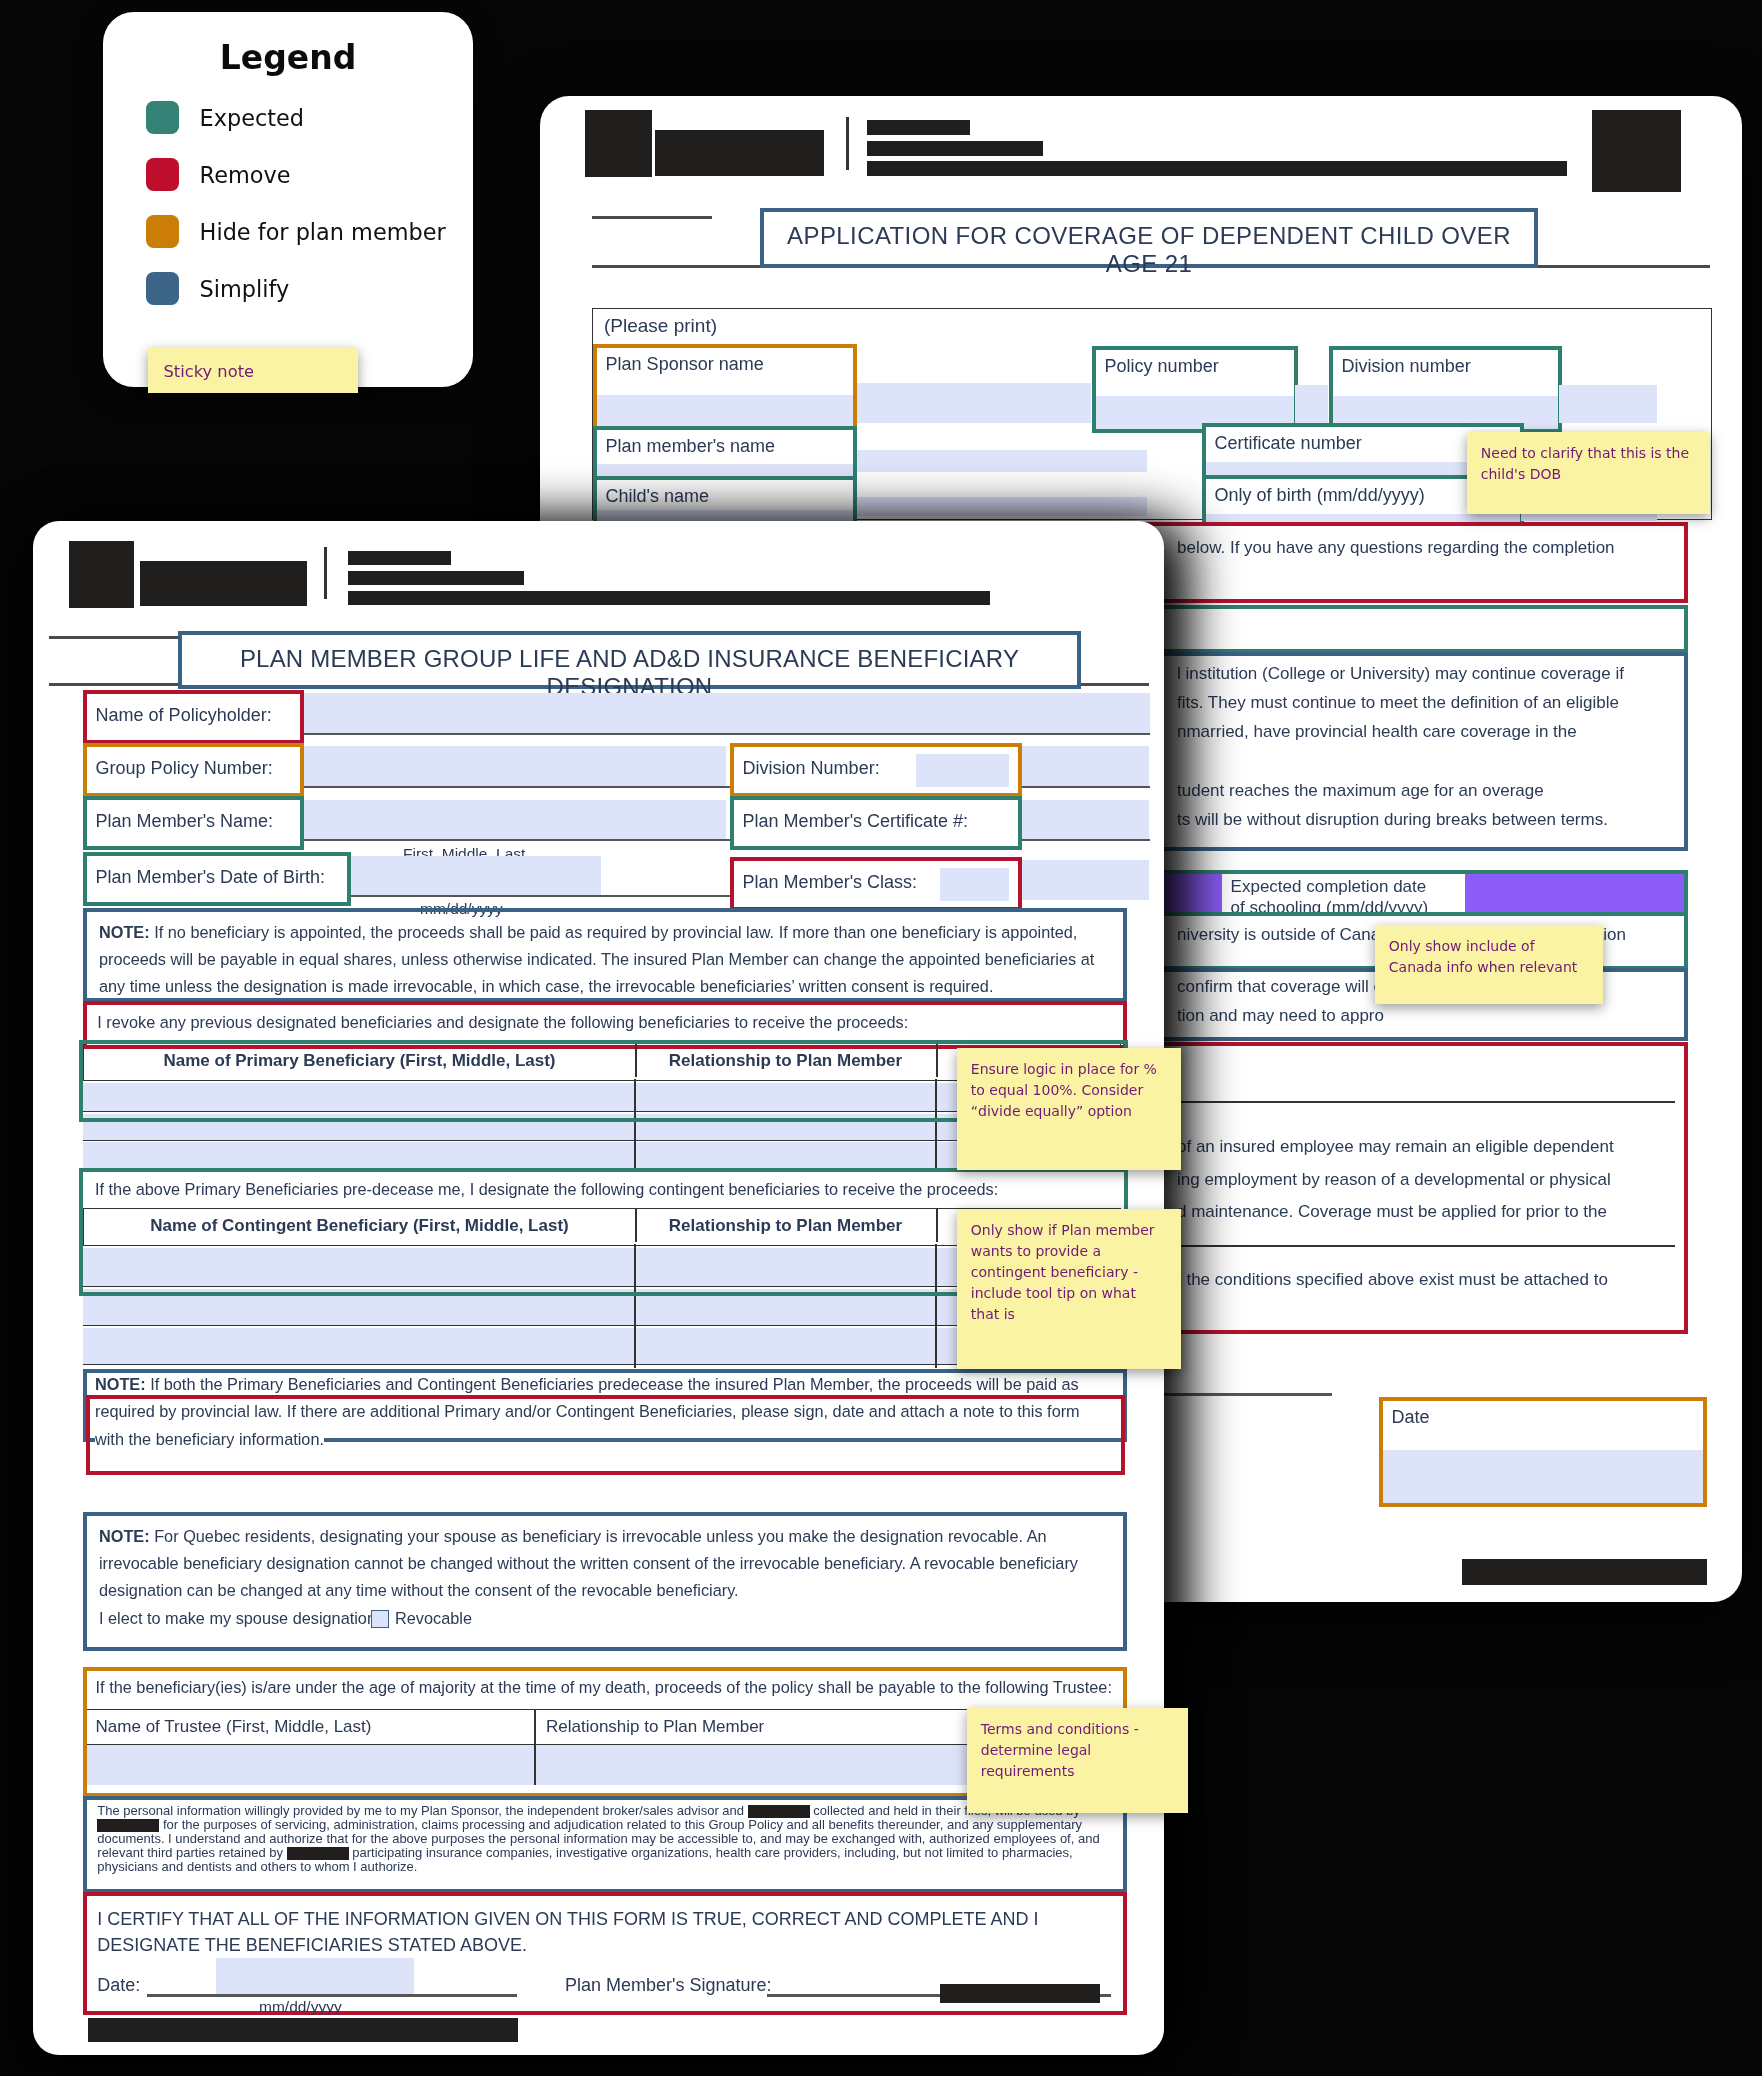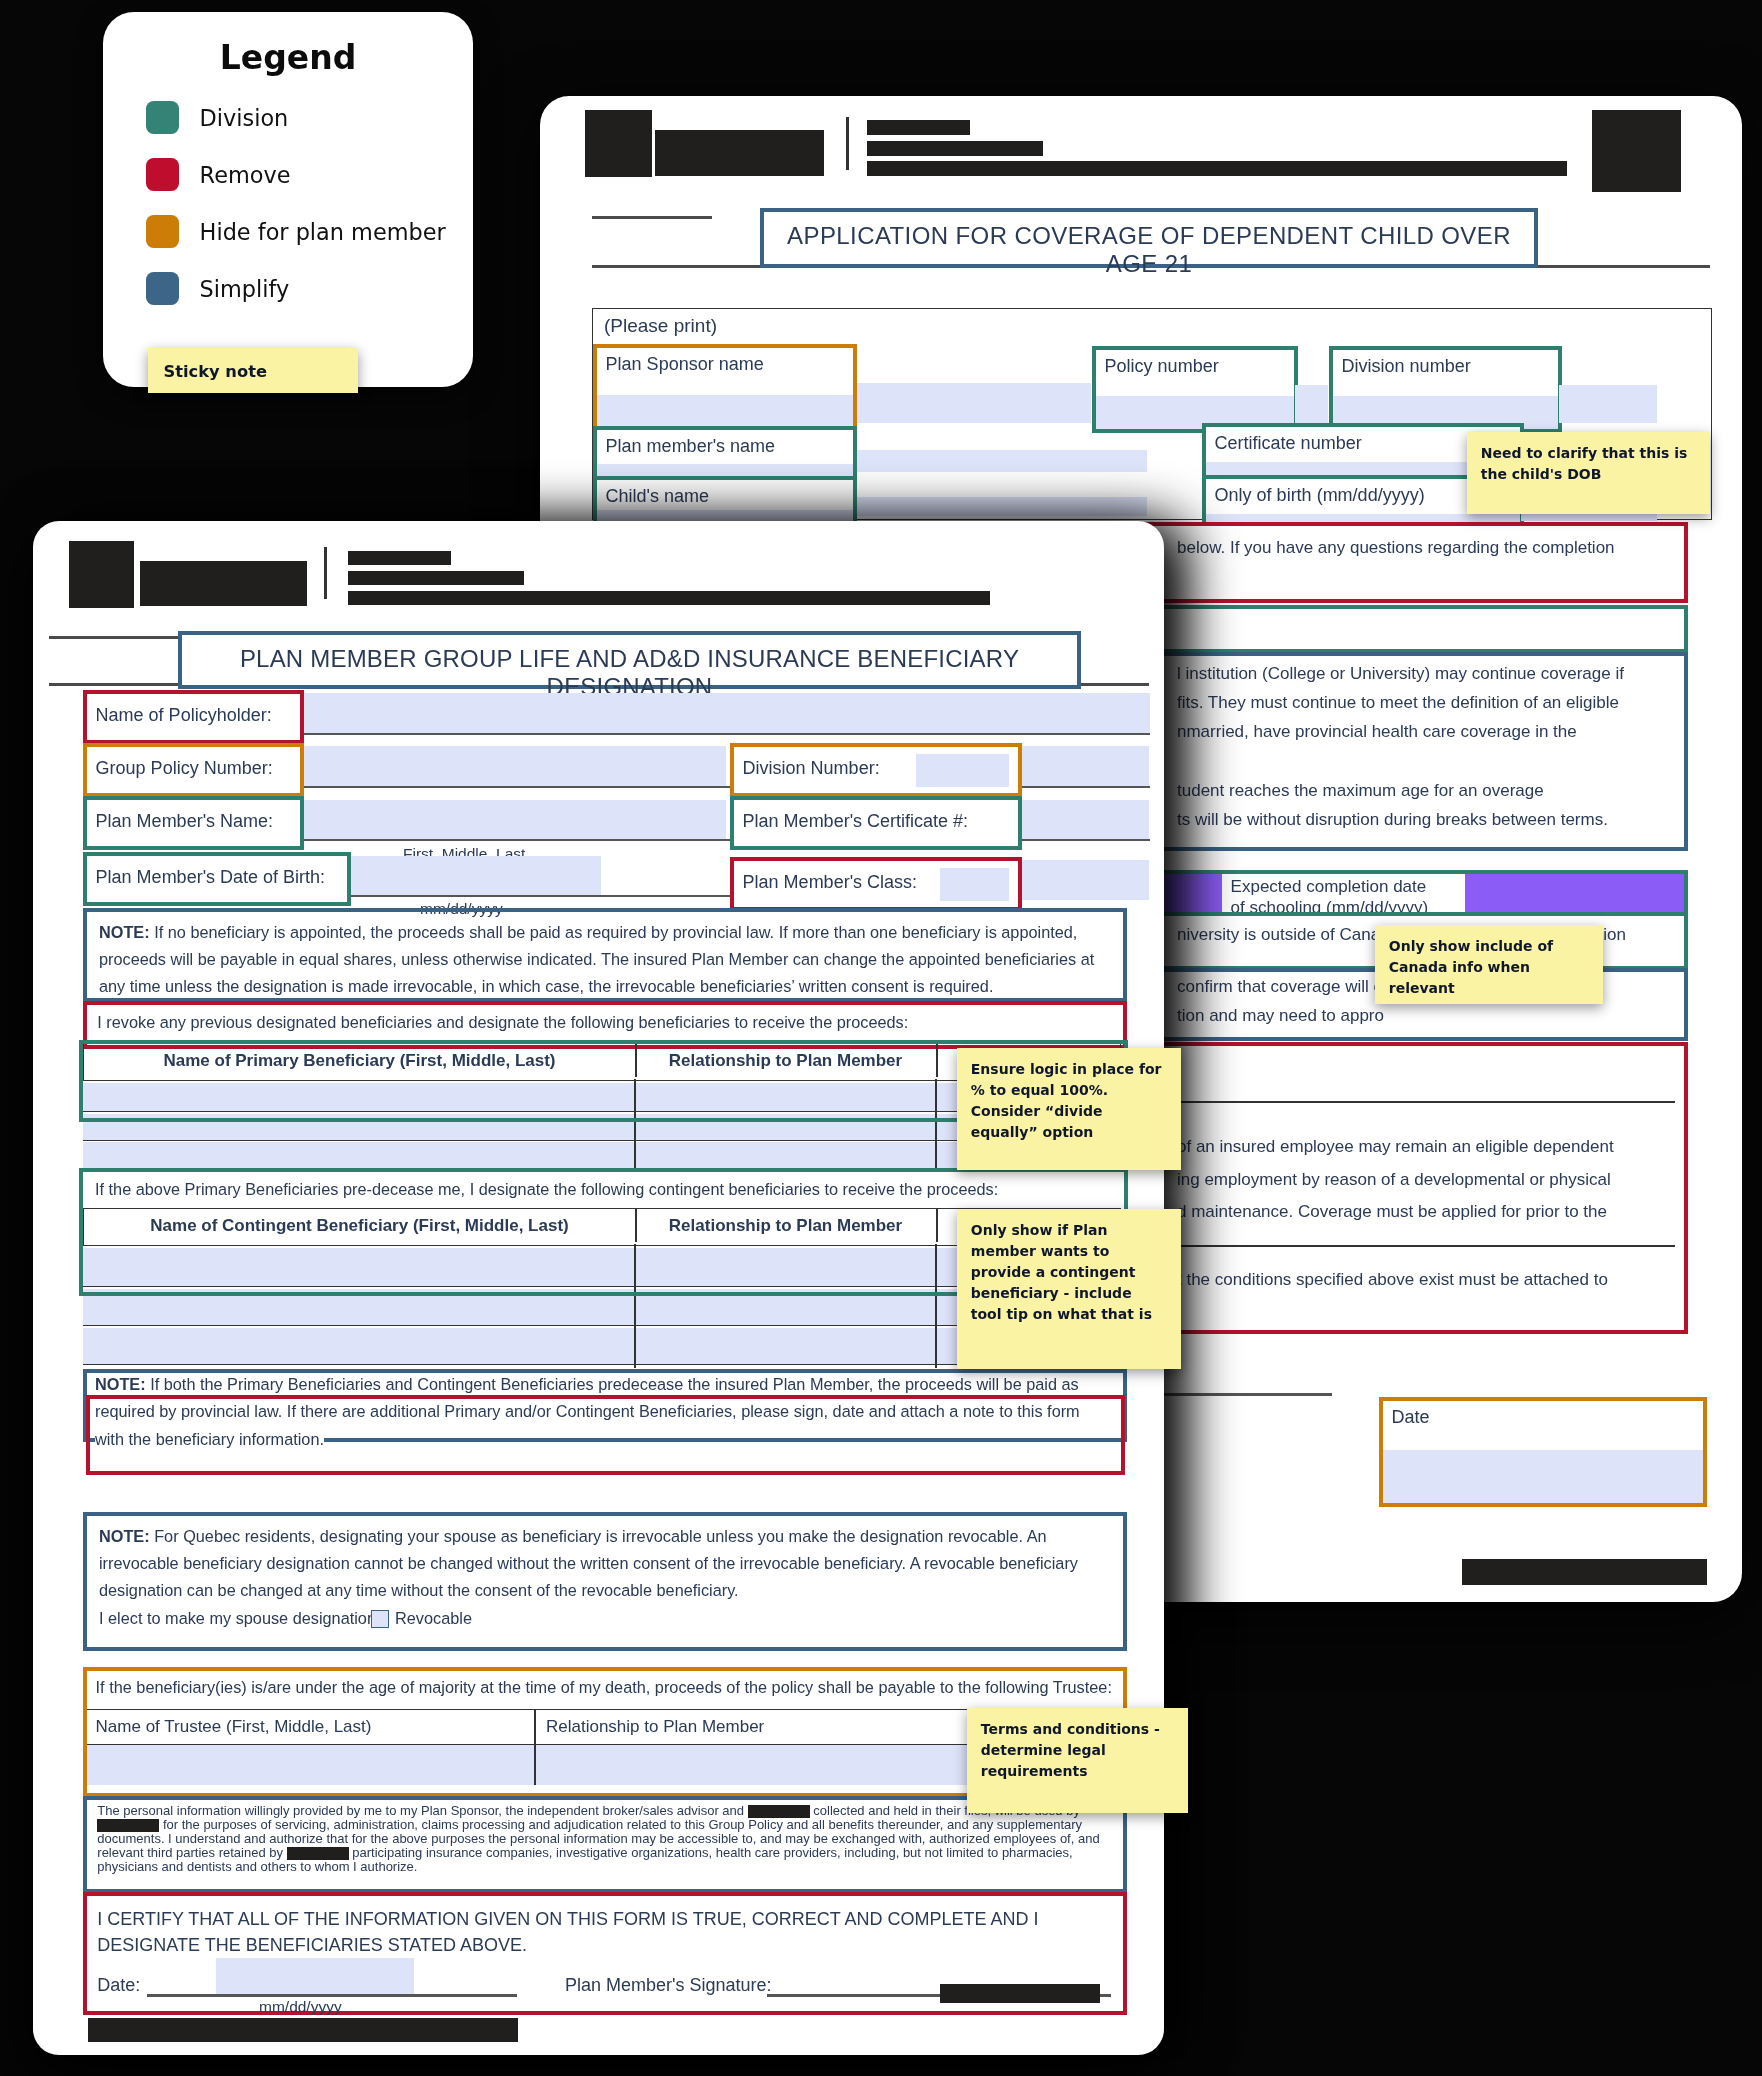--- a/index.html
+++ b/index.html
@@ -18,21 +18,21 @@
   .fillwhite{background:#fff;}
   .inp{background:#dde3f9;}
   
   .lbox{background:#fff;}
   .lbox > span{position:absolute;left:8.6px;top:6px;font-size:18px;white-space:nowrap;color:#2b3a55;}
   .lbox > .fill{position:absolute;left:0;right:0;bottom:0;height:42%;background:#dde3f9;}
   .cap{font-size:15.5px;color:#2b3a55;}
   .note{font-size:16.3px;line-height:27px;color:#2b3a55;padding:6.9px 12px;}
   .frag{font-size:17px;white-space:nowrap;color:#2b3a55;}
   .sticky{background:#faf3a3;box-shadow:0 4.3px 12px rgba(0,0,0,.4);padding:11.2px 13.8px;
-          font-family:"DejaVu Sans",sans-serif;font-size:14px;line-height:1.5;color:#0f172a;font-weight:bold;}
+          font-family:"DejaVu Sans",sans-serif;font-size:14px;line-height:1.5;color:#701a75;}
   .th{font-weight:700;font-size:17px;color:#2b3a55;}
   .vline{background:#333;}
   .hline{background:#4a4a4a;}
   .uline{background:#555;}
   b{font-weight:700;}
   .legend-label{font-family:"DejaVu Sans",sans-serif;font-size:22.4px;color:#111;}
 </style>
 </head>
 <body>
 
@@ -293,21 +293,21 @@
 
     <div class="abs rd" style="left:55px;top:1497px;width:430px;height:24px;"></div>
     <div class="abs rd" style="left:907px;top:1463px;width:160px;height:19px;"></div>
   </div>
 
   <div class="abs" style="left:103px;top:12px;width:370px;height:375px;background:#fff;border-radius:31px;box-shadow:0 8.6px 26px rgba(0,0,0,.6);z-index:8;">
     <div style="text-align:center;margin-top:26px;font-family:'DejaVu Sans',sans-serif;font-weight:700;font-size:33px;color:#0c0c0c;">Legend</div>
     <div id="legend-items" style="margin:24px 0 0 43px;">
         <div style="display: flex; align-items: center; gap: 20.6px; margin-bottom: 24px;">
           <div style="width: 33px; height: 33px; border-radius: 7.7px; background: rgb(52, 131, 118);"></div>
-          <span class="legend-label">Division</span>
+          <span class="legend-label">Expected</span>
         </div>
         <div style="display: flex; align-items: center; gap: 20.6px; margin-bottom: 24px;">
           <div style="width: 33px; height: 33px; border-radius: 7.7px; background: rgb(191, 13, 46);"></div>
           <span class="legend-label">Remove</span>
         </div>
         <div style="display: flex; align-items: center; gap: 20.6px; margin-bottom: 24px;">
           <div style="width: 33px; height: 33px; border-radius: 7.7px; background: rgb(204, 125, 8);"></div>
           <span class="legend-label">Hide for plan member</span>
         </div>
         <div style="display: flex; align-items: center; gap: 20.6px; margin-bottom: 24px;">

